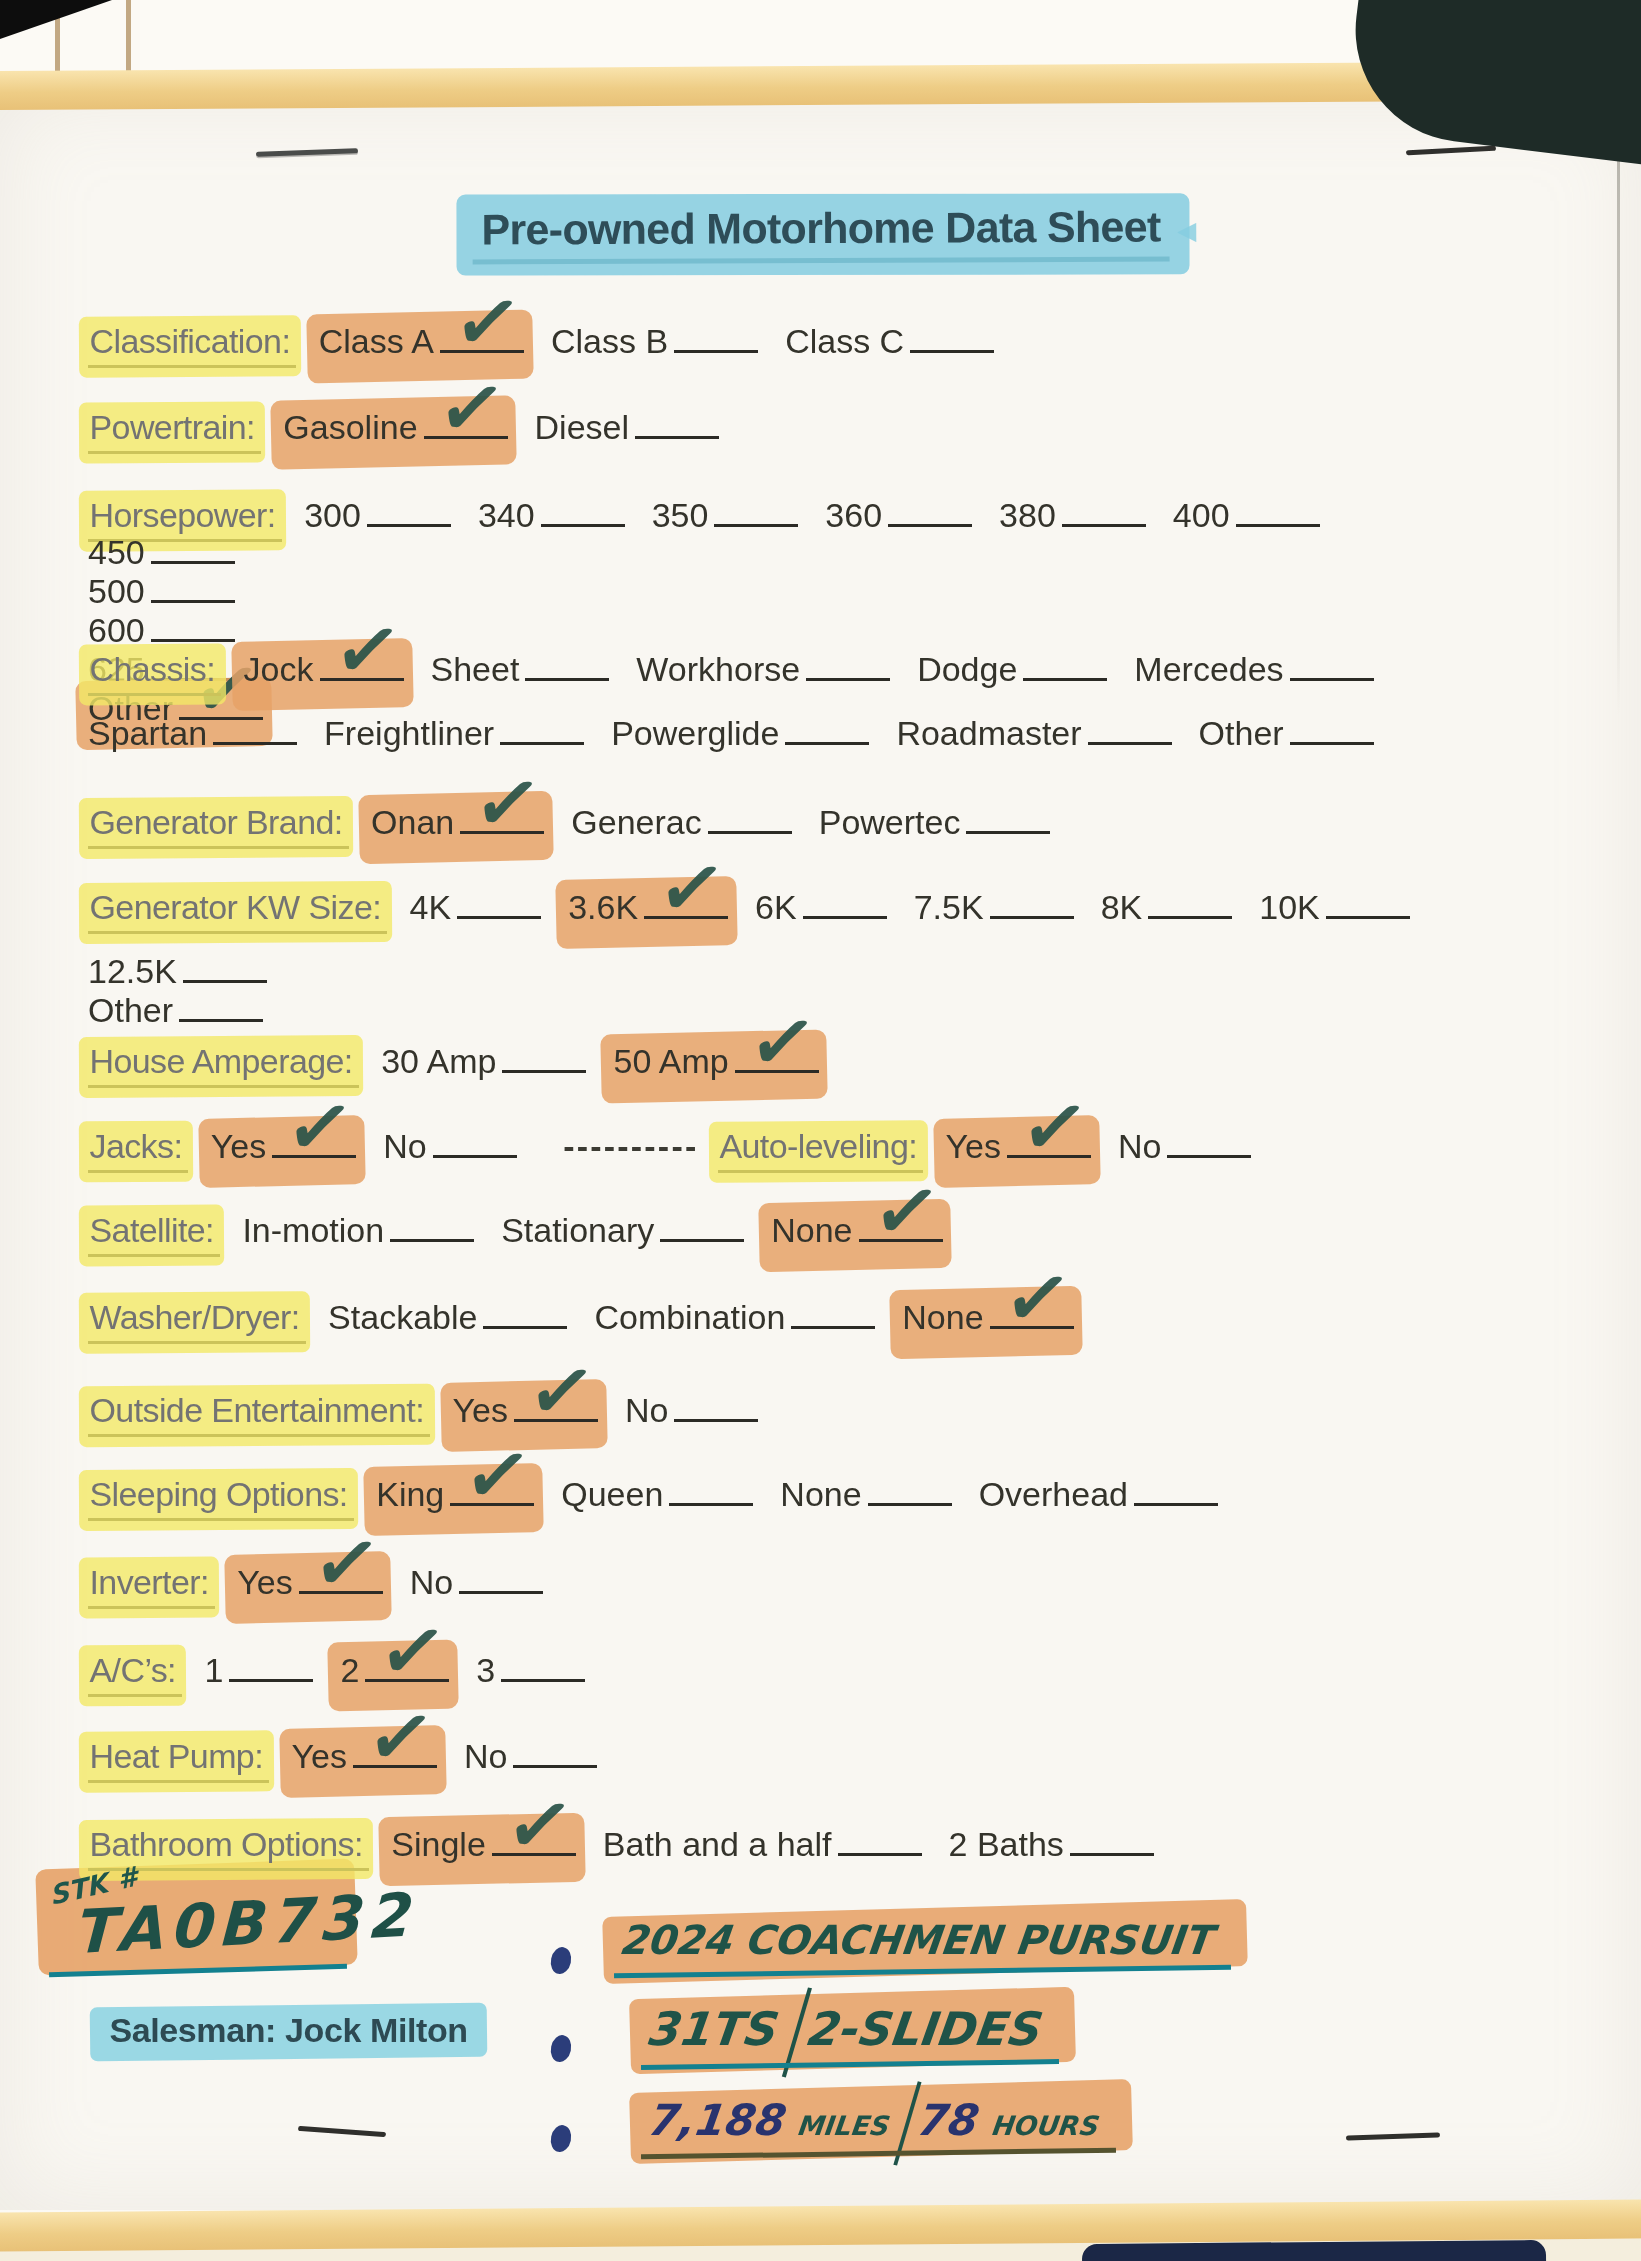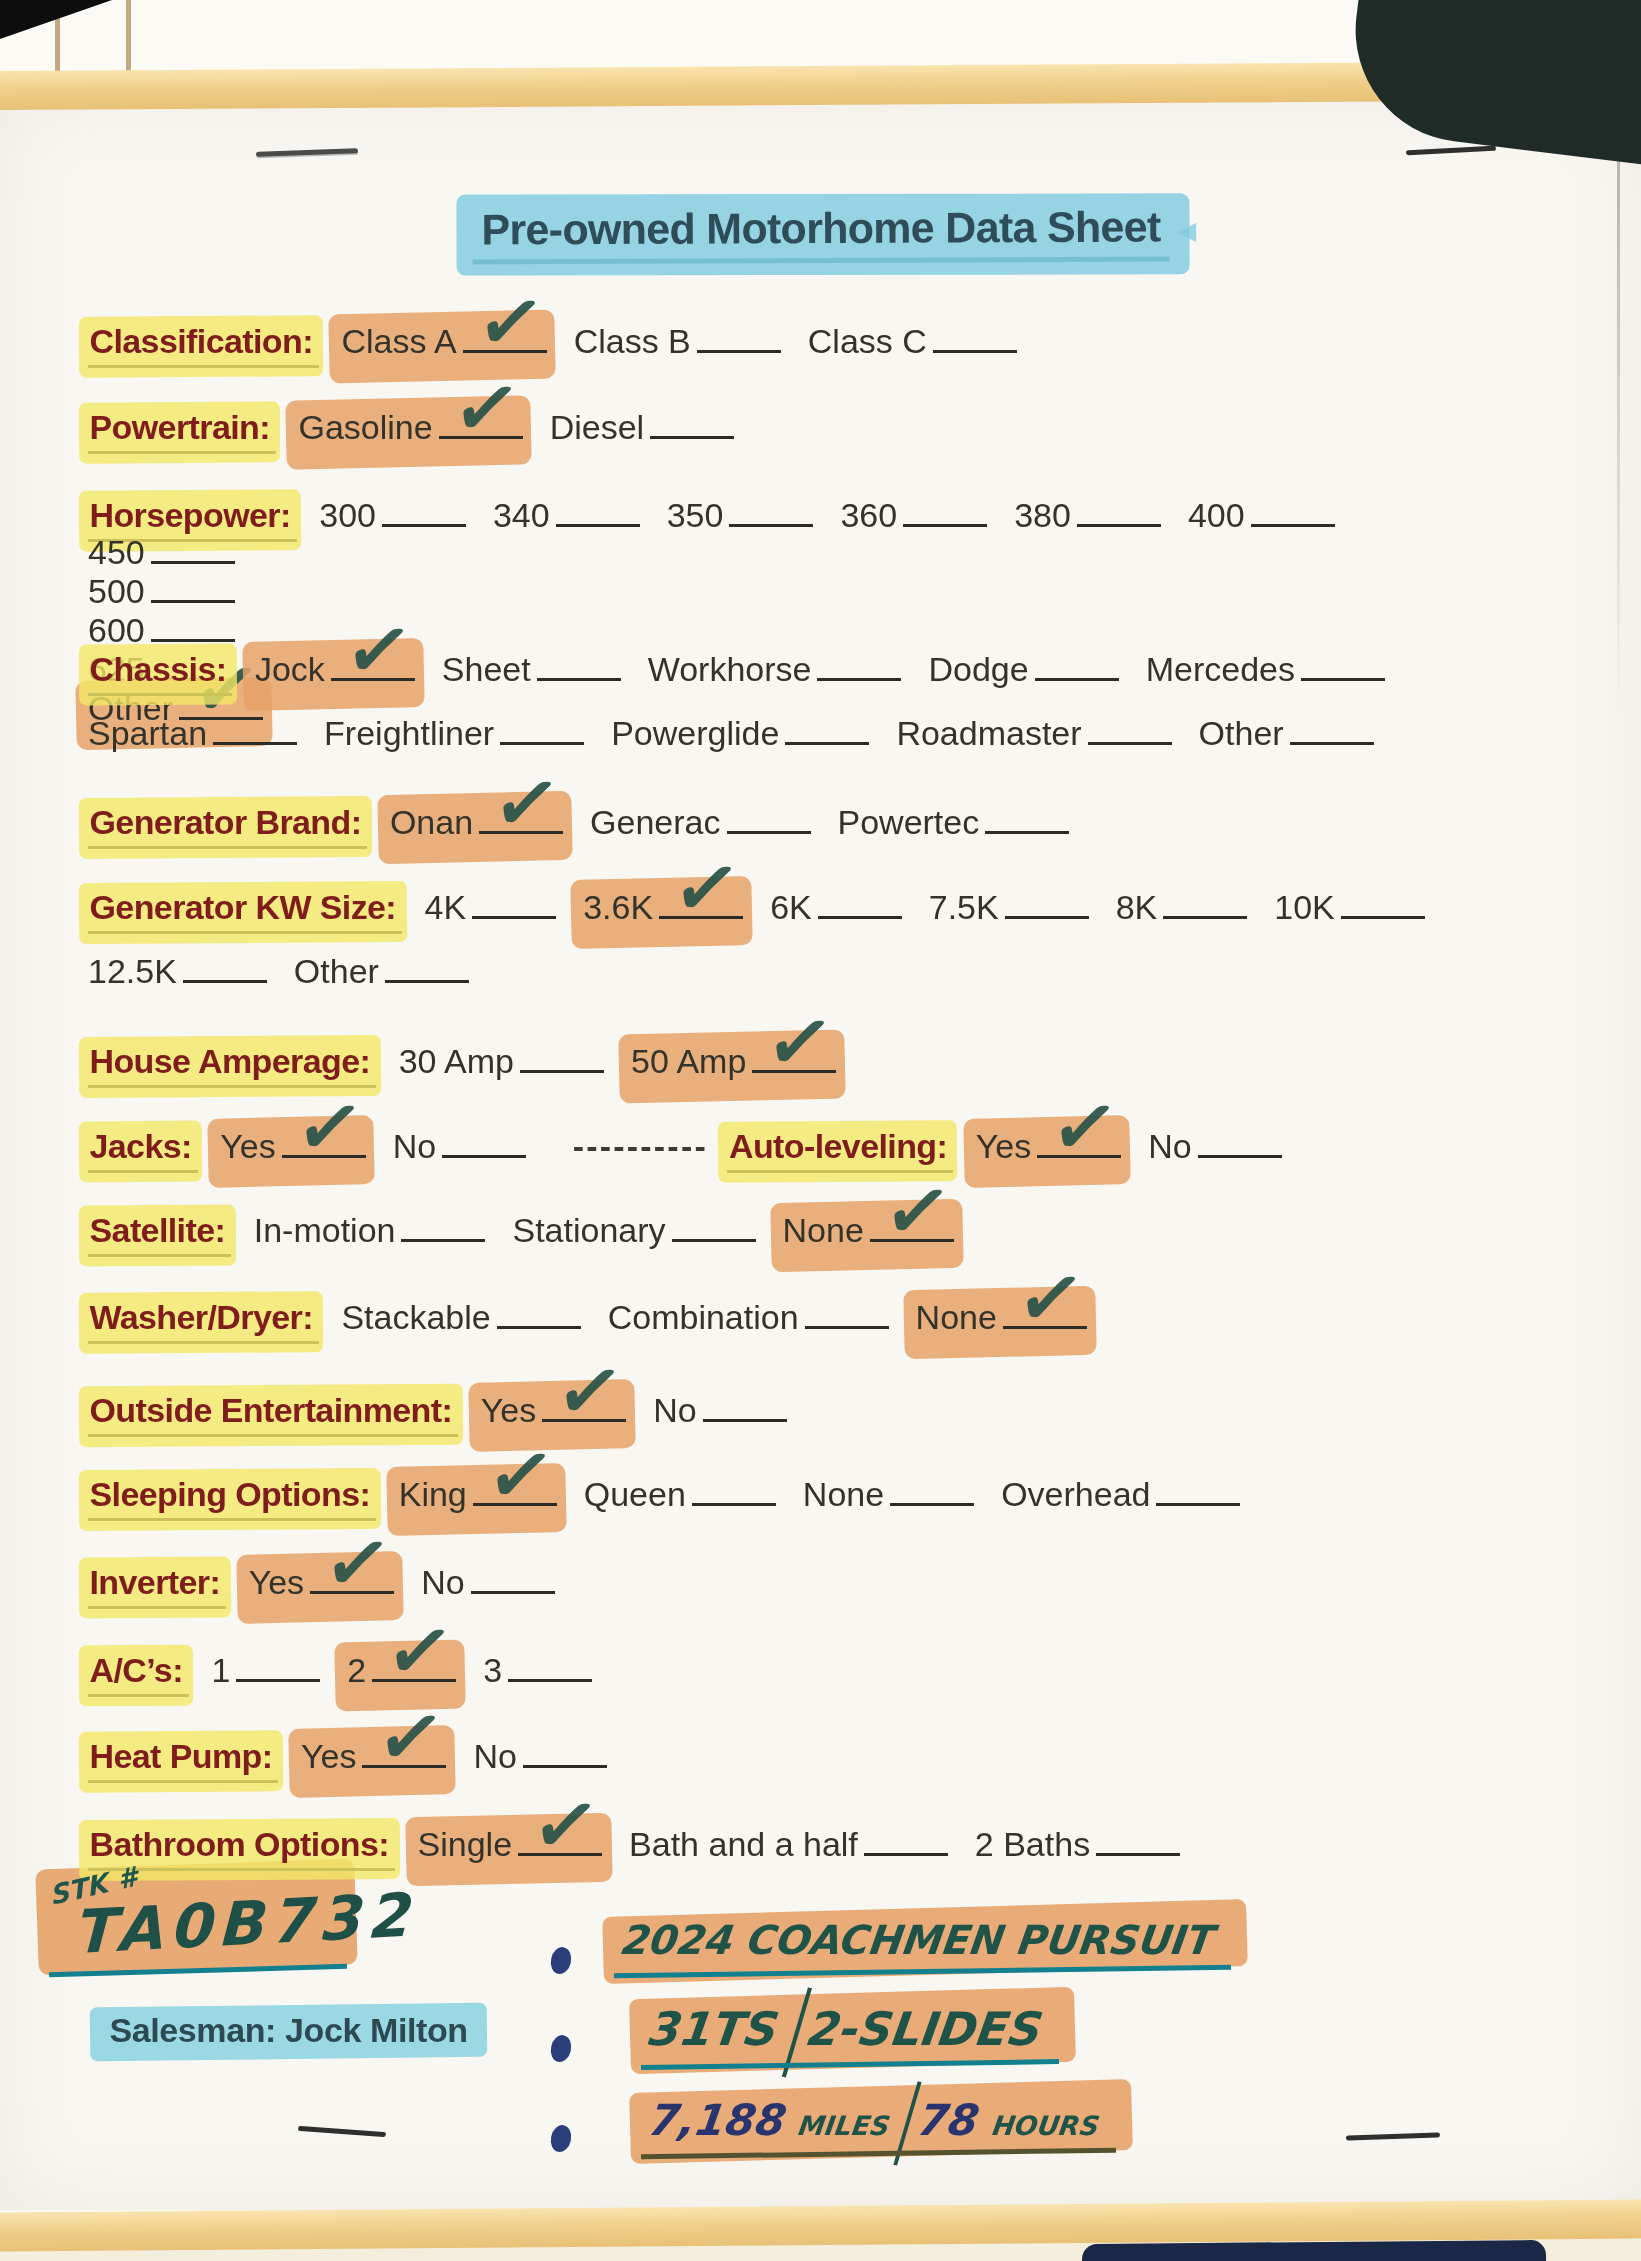--- a/index.html
+++ b/index.html
@@ -33,21 +33,21 @@
          font-size:43px;font-weight:bold;color:#2e4d58;letter-spacing:-0.7px;white-space:nowrap;
          border-bottom:5.2px solid #2c6a74;padding:0 9px 4.5px;z-index:6;}
   .title::before{content:"";position:absolute;left:-16.5px;right:-19.5px;top:-10.5px;bottom:-16.5px;
          background:var(--bluehl,#85cde0);opacity:.85;border-radius:9px;
          transform:rotate(.15deg);z-index:-1;}
   .title::after{content:"";position:absolute;right:-27px;top:38%;width:19.5px;height:19.5px;
          background:var(--bluehl,#85cde0);opacity:.8;clip-path:polygon(0 50%,100% 0,100% 100%);}
 
   .form-line{position:absolute;left:88px;right:22.5px;display:flex;align-items:baseline;
              font-size:34px;color:#34332b;white-space:nowrap;z-index:6;}
-  .flabel{font-weight:bold;color:#7f1d1d;position:relative;z-index:0;
+  .flabel{font-weight:normal;color:#737373;position:relative;z-index:0;
           border-bottom:3.7px solid #30302a;padding:0 6px 3.7px 1.5px;margin-right:22.5px;
           letter-spacing:-0.6px;}
   .flabel::before{content:"";position:absolute;left:-9px;right:-4.5px;top:-6px;bottom:-12px;
           background:var(--yellow,#f2e966);opacity:.8;border-radius:7.5px;
           transform:rotate(-0.4deg);z-index:-1;}
   .opt{position:relative;z-index:0;margin-right:27px;display:flex;align-items:baseline;}
   .opt.checked::before{content:"";position:absolute;left:-12px;right:-9px;top:-10.5px;bottom:-19.5px;
           background:var(--orange,#e6a267);opacity:.85;border-radius:10.5px;
           transform:rotate(-1.3deg);z-index:-1;}
   .blank{display:inline-block;width:84px;height:1.5px;border-bottom:3.7px solid #2c2b26;
@@ -280,21 +280,21 @@
         </span>
         <span class="opt">
           <span class="opt-text">8K</span>
           <span class="blank"></span>
         </span>
         <span class="opt">
           <span class="opt-text">10K</span>
           <span class="blank"></span>
         </span>
       </div>
-      <div class="form-line" style="top: 952px;">
+      <div class="form-line" style="top: 952px; flex-direction: column;">
         <span class="opt">
           <span class="opt-text">12.5K</span>
           <span class="blank"></span>
         </span>
         <span class="opt">
           <span class="opt-text">Other</span>
           <span class="blank"></span>
         </span>
       </div>
       <div class="form-line" style="top: 1042px;">

